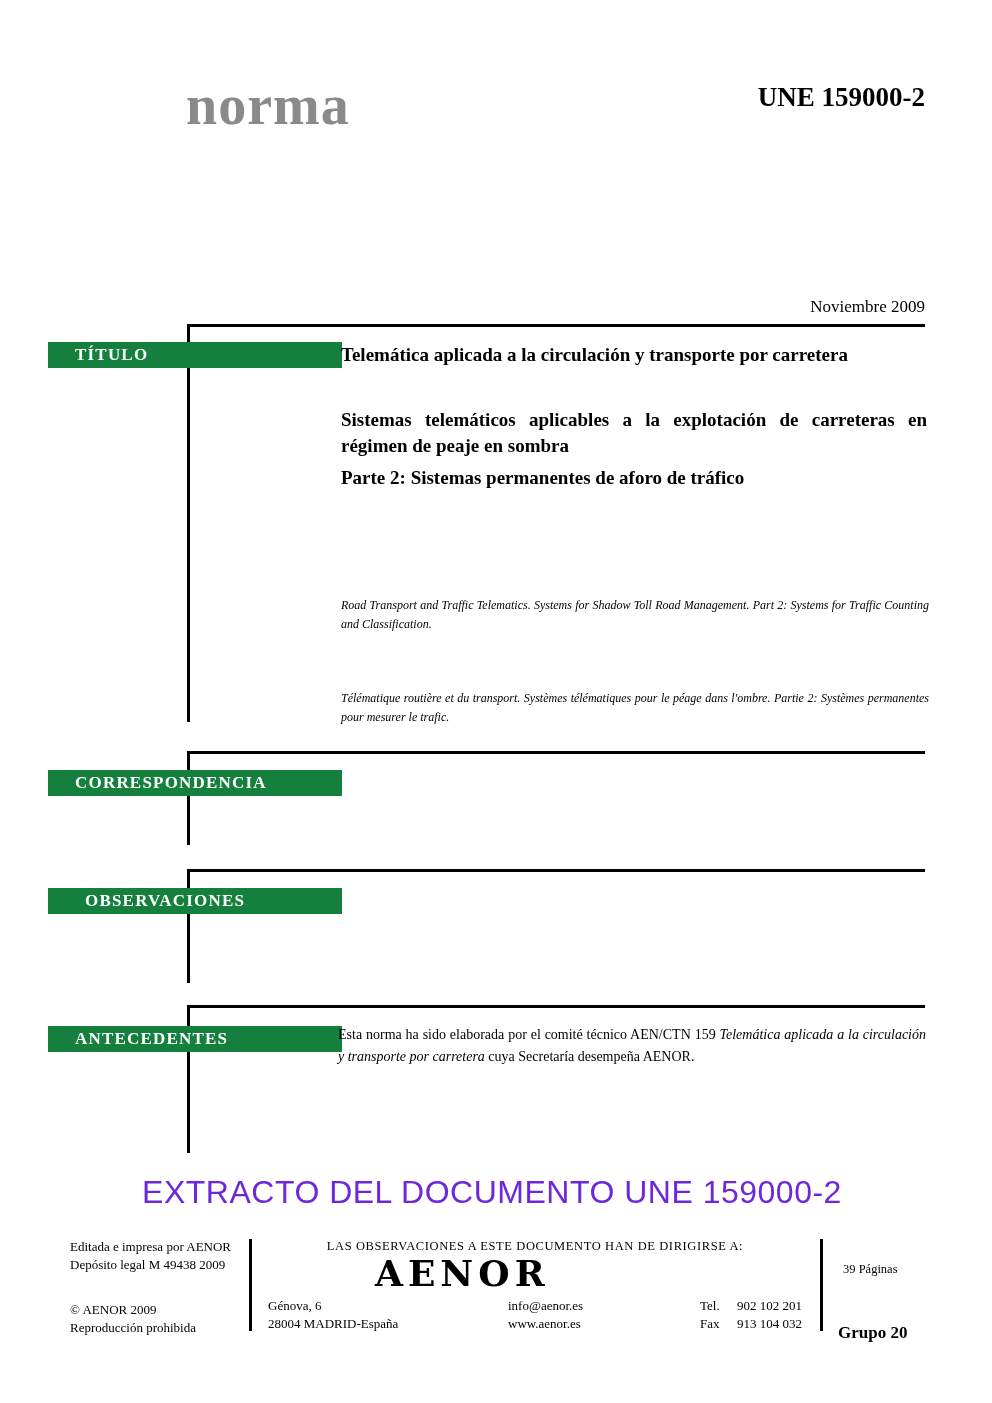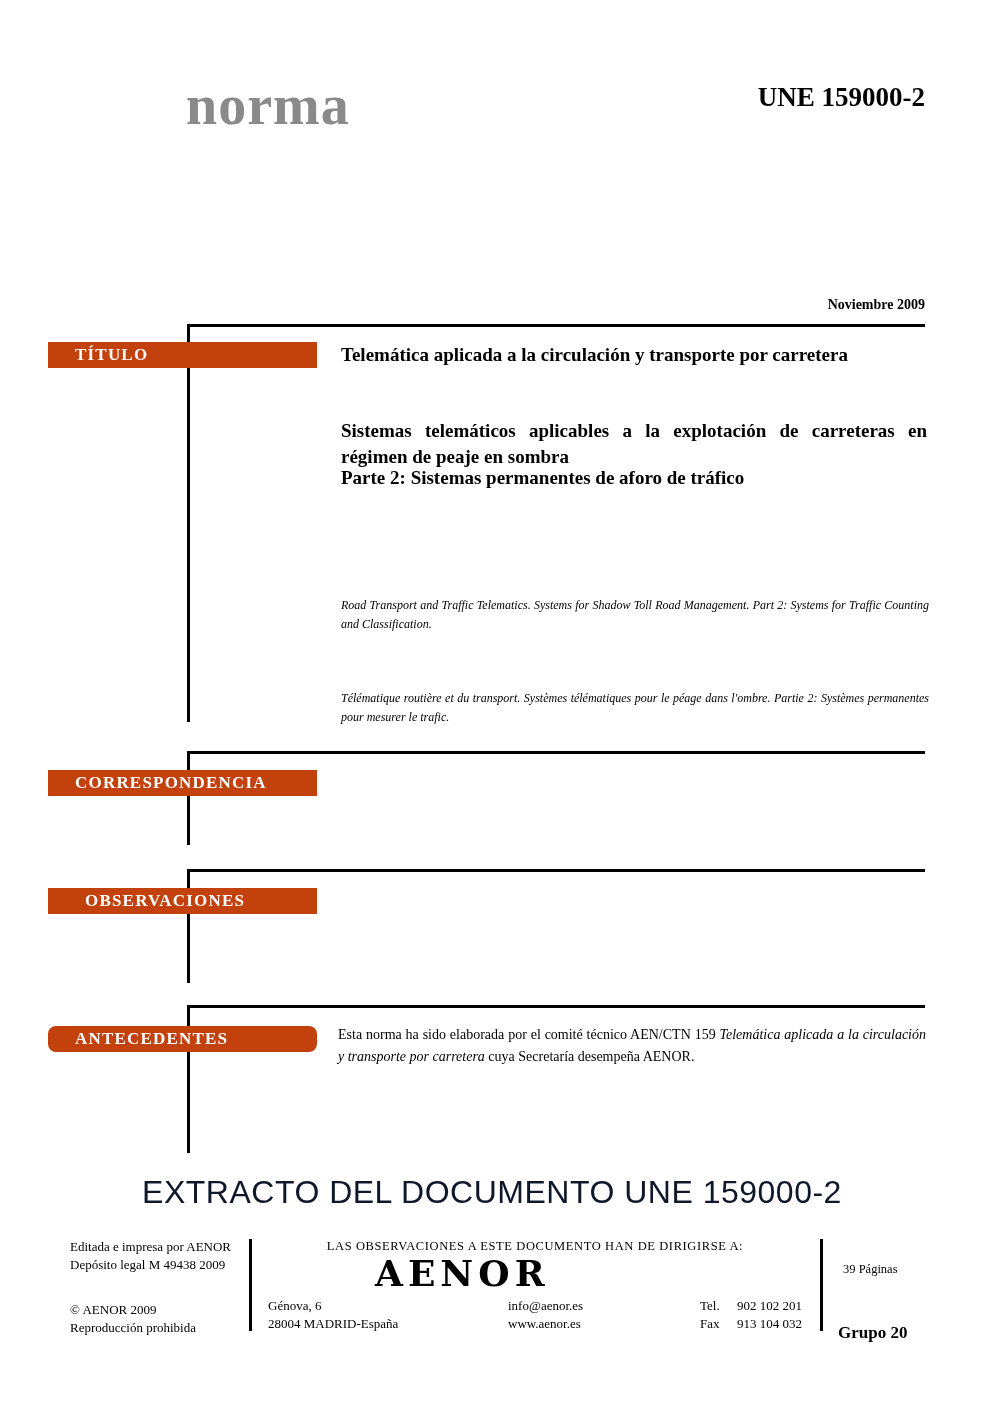--- a/index.html
+++ b/index.html
@@ -8,27 +8,27 @@
     font-family:"Liberation Serif", serif;color:#000;overflow:hidden;
     margin:0 auto;
   }
   .abs{position:absolute;}
   
   .brand{
     left:186px;top:76px;font-size:56px;line-height:59px;font-weight:bold;
     color:#8a8a8a;letter-spacing:1px;
   }
   .doc-code{right:67px;top:82px;font-size:27px;font-weight:bold;text-align:center;}
-  .issue-date{right:67px;top:297px;font-size:14px;font-weight:bold;}
+  .issue-date{right:67px;top:297px;font-size:17px;font-weight:normal;}
   
   .hline{height:3px;background:#000;left:187px;width:738px;}
   .vline{width:3px;background:#000;left:187px;}
   
   .bar{
-    left:48px;width:269px;height:26px;background:#c2410c;color:#fff;
+    left:48px;width:294px;height:26px;background:#15803d;color:#fff;
     font-size:17px;font-weight:bold;letter-spacing:1.2px;line-height:26px;
     padding-left:27px;box-sizing:border-box;white-space:nowrap;
   }
   
   .title-line{left:341px;width:586px;font-size:19px;font-weight:bold;}
   .title-just{text-align:justify;line-height:26px;}
   .lang-par{
     left:341px;width:588px;font-size:12px;font-style:italic;
     text-align:justify;line-height:19px;
   }
@@ -71,48 +71,48 @@
   <div class="abs doc-code">UNE 159000-2</div>
   <div class="abs issue-date">Noviembre 2009</div>
 
   <div class="abs hline" style="top:324px;"></div>
   <div class="abs vline" style="top:324px;height:398px;"></div>
   <div class="abs bar" style="top:342px;">
     <span>TÍTULO</span>
   </div>
 
   <div class="abs title-line" style="top:344px;">Telemática aplicada a la circulación y transporte por carretera</div>
-  <div class="abs title-line title-just" style="top:418px;">Sistemas telemáticos aplicables a la explotación de carreteras en régimen de peaje en sombra</div>
+  <div class="abs title-line title-just" style="top:407px;">Sistemas telemáticos aplicables a la explotación de carreteras en régimen de peaje en sombra</div>
   <div class="abs title-line" style="top:467px;">Parte 2: Sistemas permanentes de aforo de tráfico</div>
 
   <div class="abs lang-par" style="top:596px;">Road Transport and Traffic Telematics. Systems for Shadow Toll Road Management. Part 2: Systems for Traffic Counting and Classification.</div>
   <div class="abs lang-par" style="top:689px;">Télématique routière et du transport. Systèmes télématiques pour le péage dans l'ombre. Partie 2: Systèmes permanentes pour mesurer le  trafic.</div>
 
   <div class="abs hline" style="top:751px;"></div>
   <div class="abs vline" style="top:751px;height:94px;"></div>
   <div class="abs bar" style="top:770px;">
     <span>CORRESPONDENCIA</span>
   </div>
 
   <div class="abs hline" style="top:869px;"></div>
   <div class="abs vline" style="top:869px;height:114px;"></div>
   <div class="abs bar" style="top:888px;padding-left:37px;">
     <span>OBSERVACIONES</span>
   </div>
 
   <div class="abs hline" style="top:1005px;"></div>
   <div class="abs vline" style="top:1005px;height:148px;"></div>
-  <div class="abs bar" style="top:1026px;border-radius:8px;">
+  <div class="abs bar" style="top:1026px;">
     <span>ANTECEDENTES</span>
   </div>
   <div class="abs ant-par" style="top:1024px;">
     <span>Esta norma ha sido elaborada por el comité técnico AEN/CTN 159 </span><span class="it">Telemática aplicada a la circulación y transporte por carretera</span><span> cuya Secretaría desempeña AENOR.</span>
   </div>
 
-  <div class="abs extract" style="color:#0f172a;">EXTRACTO DEL DOCUMENTO UNE 159000-2</div>
+  <div class="abs extract" style="color:#6d28d9;">EXTRACTO DEL DOCUMENTO UNE 159000-2</div>
 
   <div class="abs foot-divider" style="left:249px;"></div>
   <div class="abs foot-divider" style="left:820px;"></div>
 
   <div class="abs foot-small" style="left:70px;top:1238px;">
     <div>Editada e impresa por AENOR</div>
     <div>Depósito legal  M 49438 2009</div>
   </div>
   <div class="abs foot-small" style="left:70px;top:1301px;">
     <div>© AENOR 2009</div>

